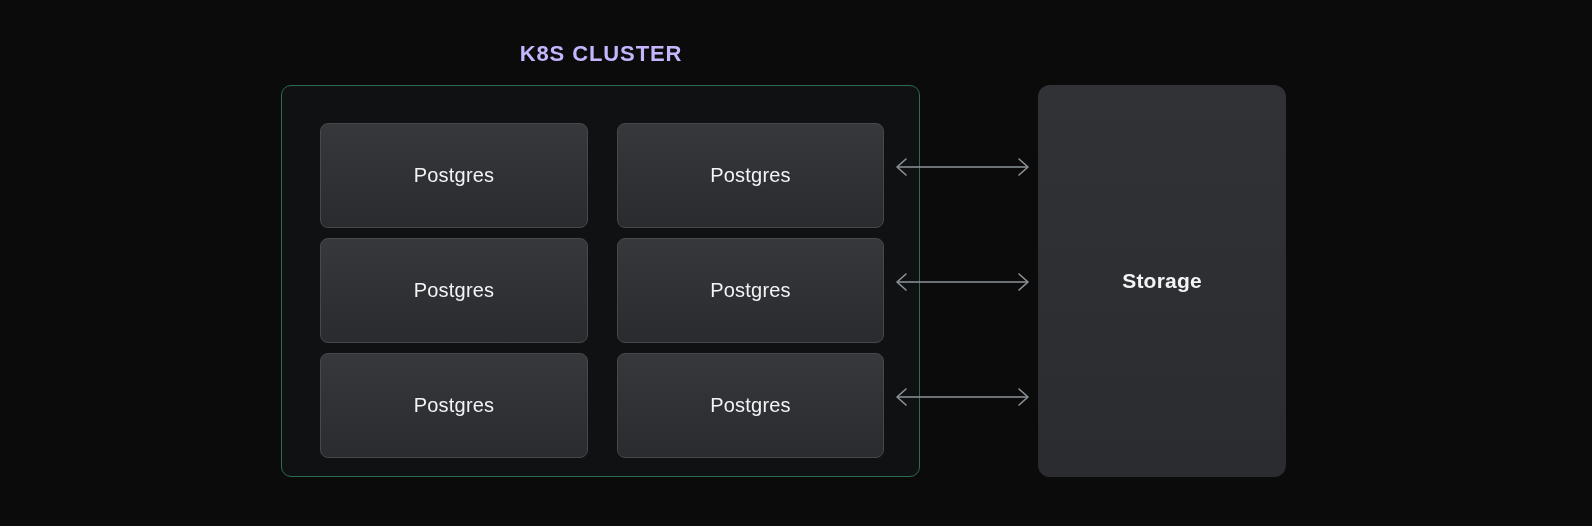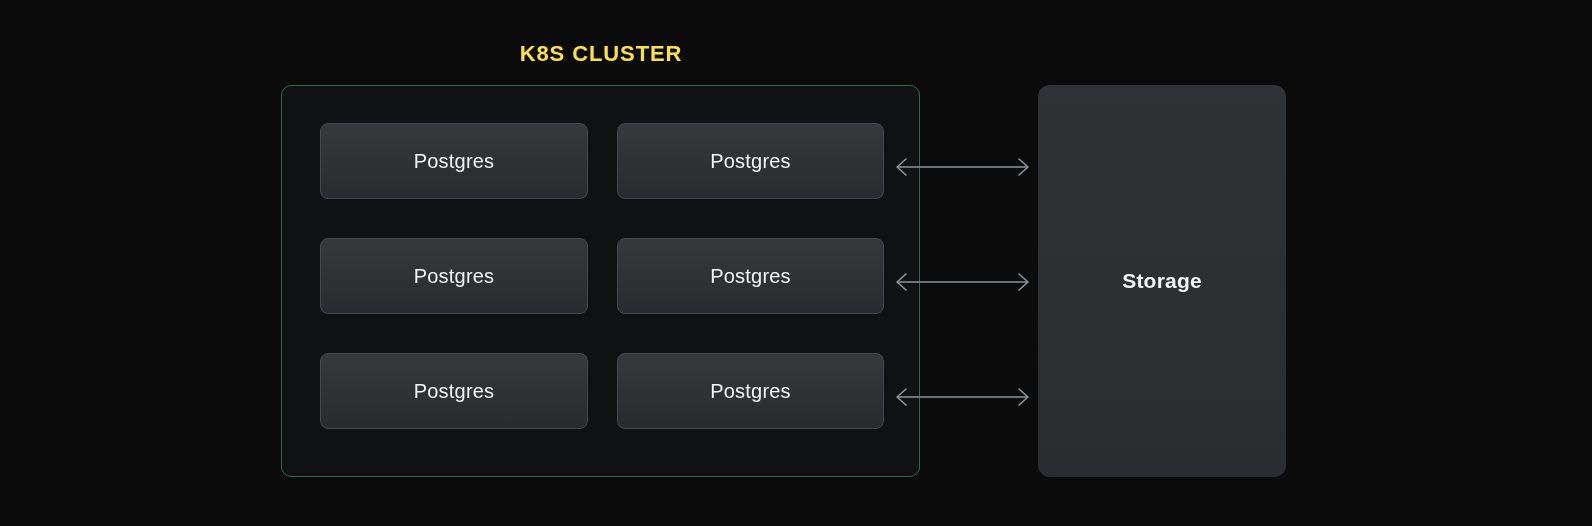--- a/index.html
+++ b/index.html
@@ -22,21 +22,21 @@
   
   #cluster-title {
     position: absolute;
     left: 281px;
     top: 40px;
     width: 640px;
     text-align: center;
     font-size: 22px;
     font-weight: bold;
     letter-spacing: 0.9px;
-    color: #fde047;
+    color: #c4b5fd;
     line-height: 28px;
     white-space: nowrap;
   }
 
   
   #cluster-box {
     position: absolute;
     left: 281px;
     top: 85px;
     width: 639px;
@@ -59,21 +59,21 @@
     justify-content: center;
     color: #f2f4f6;
     font-size: 20px;
     letter-spacing: 0.2px;
   }
   .node.col-left  { left: 320px; width: 268px; }
   .node.col-right { left: 617px; width: 267px; }
   .node.row-1 { top: 123px; }
   .node.row-2 { top: 238px; }
   .node.row-3 { top: 353px; }
-  .node { height: 76px; }
+  .node { height: 105px; }
 
   
   .connector {
     position: absolute;
     left: 893px;
     width: 139px;
     height: 24px;
     overflow: visible;
   }
   .connector.row-1 { top: 155px; }

